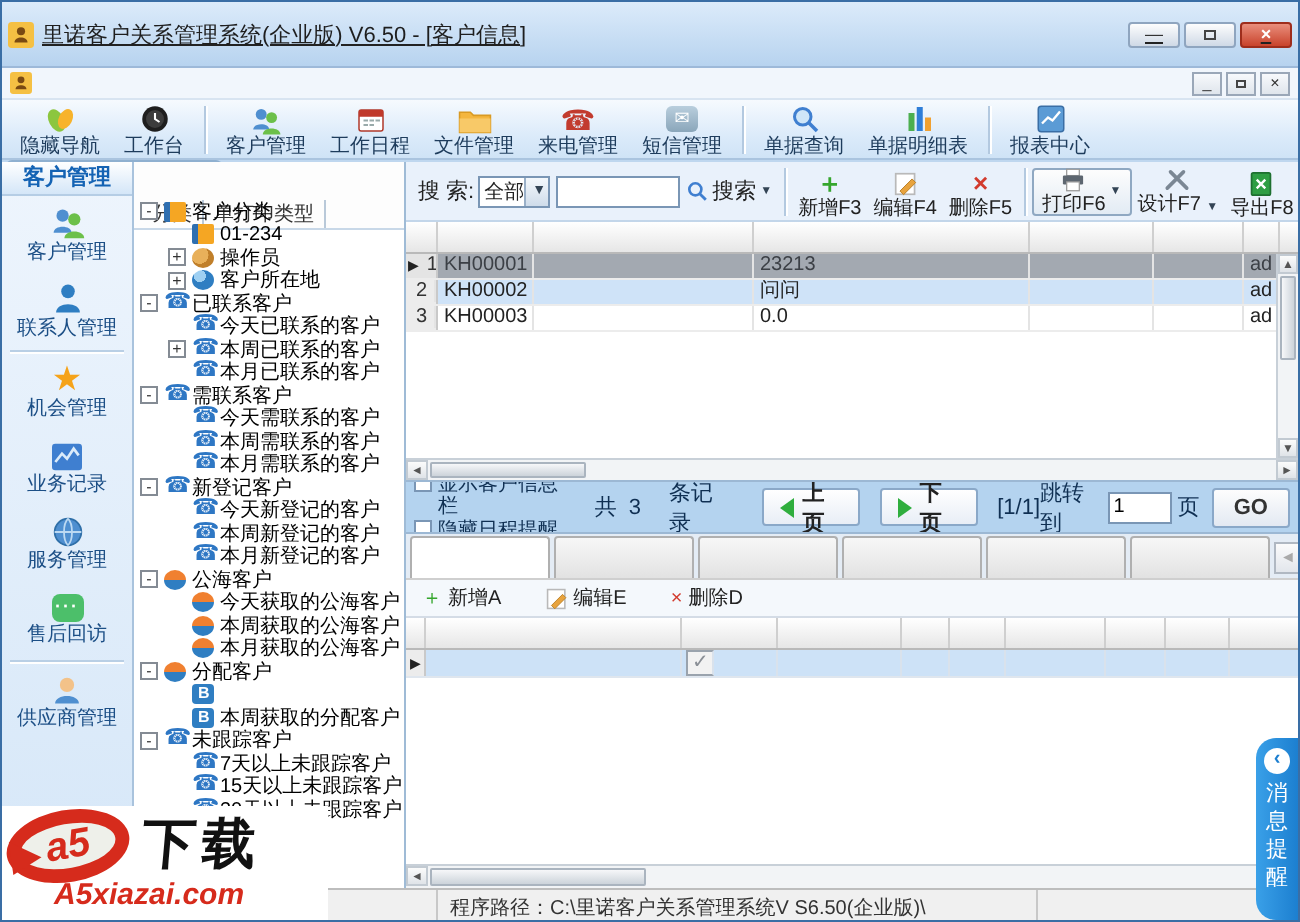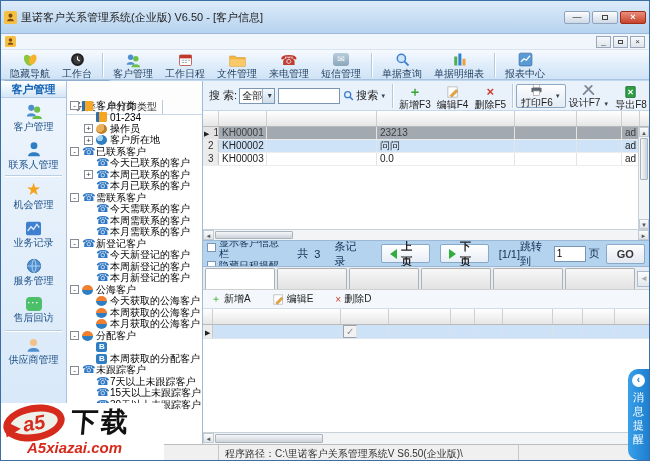--- a/index.html
+++ b/index.html
@@ -1,19 +1,19 @@
 <!DOCTYPE html>
 <html><head>
 <meta charset="utf-8">
 <style>
 *{box-sizing:border-box;margin:0;padding:0;font-family:"Liberation Sans","DejaVu Sans",sans-serif;}
 body{background:#888;}
 .win{position:relative;width:650px;height:461px;background:#dfeaf7;border:1px solid #3a6ea5;overflow:hidden;font-size:11px;color:#222;}
 
-.titlebar{height:18px;background:linear-gradient(#dcebfa,#b7d3ef);border-bottom:1px solid #9db9d9;display:flex;align-items:center;padding:16px 3px;}
+.titlebar{height:18px;background:linear-gradient(#dcebfa,#b7d3ef);border-bottom:1px solid #9db9d9;display:flex;align-items:center;padding:16px 3px;text-decoration:underline;}
 .titleicon{width:13px;height:13px;margin-right:4px;flex:none;}
 .titletext{font-size:11px;color:#1e1e1e;flex:1;white-space:nowrap;overflow:hidden;}
 .winbtns{display:flex;gap:2px;}
 .wbtn{width:26px;height:13px;border:1px solid #8fa5bf;border-radius:2px;background:linear-gradient(#fdfdfd,#cfd9e6);font-size:9px;line-height:11px;text-align:center;color:#333;}
 .wbtn.close{background:linear-gradient(#e98e7c,#c8432c);border-color:#9e2d1c;color:#fff;font-weight:bold;}
 .wbtn .rbox{display:inline-block;width:6px;height:5px;border:1px solid #444;margin-top:3px;}
 
 .menubar{height:16px;background:#f1f6fc;display:flex;align-items:center;padding:0 4px;border-bottom:1px solid #d8e4f1;}
 .appicon{width:11px;height:11px;margin-right:6px;flex:none;}
 .mitem{padding:0 7px;color:#1e1e1e;white-space:nowrap;}
@@ -97,21 +97,21 @@
 .vscroll{position:absolute;top:16px;right:0;width:11px;bottom:11px;background:#f2f4f6;border-left:1px solid #c8d0d8;display:flex;flex-direction:column;}
 .sbtn{height:10px;font-size:6px;line-height:10px;text-align:center;color:#555;background:linear-gradient(#fbfbfb,#dfe3e8);border:1px solid #c2cad2;flex:none;}
 .vthumb{height:42px;margin:1px;background:linear-gradient(90deg,#f6f7f9,#ccd3da);border:1px solid #aab4bf;border-radius:1px;}
 .hscroll{position:absolute;left:0;right:0;bottom:0;height:11px;background:#f2f4f6;border-top:1px solid #c8d0d8;display:flex;}
 .hscroll .sbtn{width:11px;height:10px;}
 .hthumb{width:78px;margin:1px;background:linear-gradient(#f6f7f9,#ccd3da);border:1px solid #aab4bf;border-radius:1px;}
 .hfill{flex:1;}
 
 .pagestrip{position:absolute;top:160px;left:0;right:0;height:26px;background:#b4d3ef;border-bottom:1px solid #9cb8d4;display:flex;align-items:center;color:#0f2f52;padding:0 4px;overflow:hidden;}
 .chkcol{display:flex;flex-direction:column;justify-content:center;gap:1px;margin-right:14px;}
-.chkrow{display:flex;align-items:center;gap:3px;font-size:10px;line-height:11px;}
+.chkrow{display:flex;gap:3px;font-size:10px;line-height:11px;}
 .chkbox{width:9px;height:9px;border:1px solid #7a96b5;background:#fff;flex:none;}
 .pgbtn{height:19px;border:1px solid #8aa8c8;border-radius:2px;background:linear-gradient(#ffffff,#e8eef6);display:flex;align-items:center;gap:4px;padding:0 8px;font-weight:bold;color:#222;}
 .garrL,.garrR{display:inline-block;width:0;height:0;border:5px solid transparent;}
 .garrL{border-right:7px solid #2fae3e;border-left:none;}
 .garrR{border-left:7px solid #2fae3e;border-right:none;}
 .jumpinput{width:32px;height:16px;border:1px solid #7a96b5;background:#fff;font-size:10px;padding:0 2px;}
 .gobtn{width:42px;height:20px;border:1px solid #8aa8c8;background:linear-gradient(#fdfdfd,#e3e9f2);text-align:center;line-height:18px;font-weight:bold;color:#333;border-radius:2px;}
 
 .dtabs{position:absolute;top:186px;left:0;right:0;height:22px;background:#e4ecf5;display:flex;align-items:flex-end;padding-left:2px;}
 .dtab{width:70px;height:21px;border:1px solid #b0b0b0;border-bottom:none;border-radius:2px 2px 0 0;background:linear-gradient(#f7f7f7,#e2e2e2);text-align:center;line-height:20px;color:#222;margin-right:2px;overflow:hidden;white-space:nowrap;font-size:10px;}

